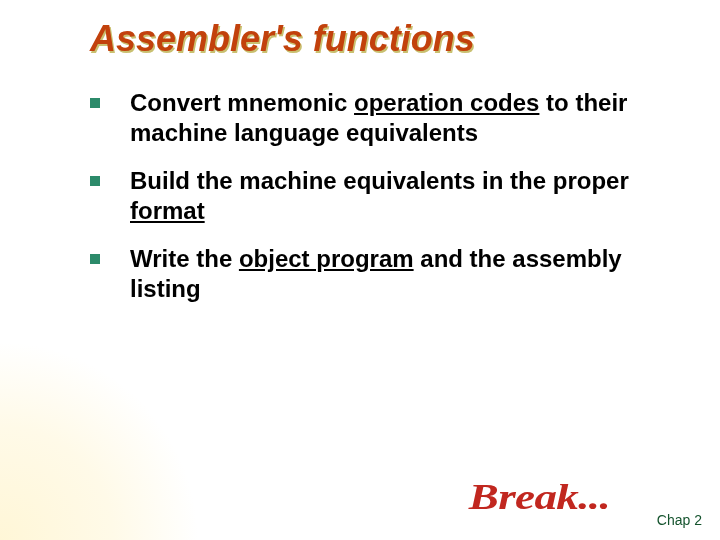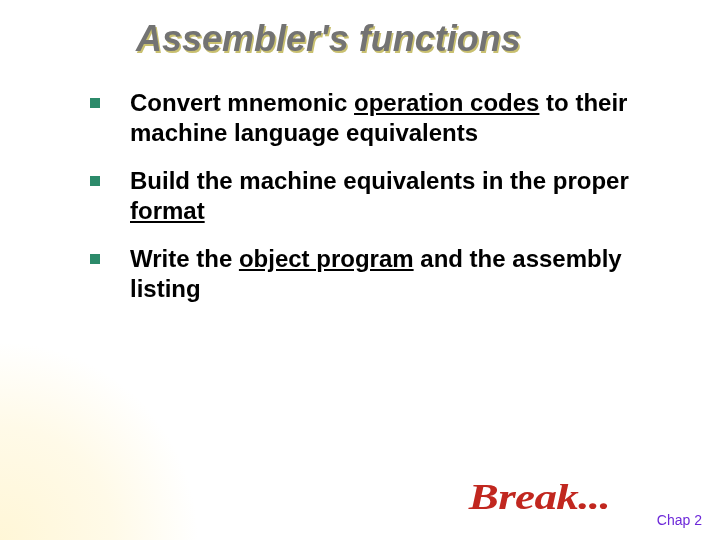--- a/index.html
+++ b/index.html
@@ -24,24 +24,23 @@
   .slide {
     position: relative;
     width: 720px;
     height: 540px;
     padding: 18px 40px 20px 90px;
   }
   .title {
     font-size: 36px;
     font-weight: bold;
     font-style: italic;
-    color: #737373;
+    color: #c2410c;
     text-shadow: 1.5px 1.5px 0 #c9c070;
     margin-bottom: 28px;
-    margin-left: 46px;
   }
   .bullets {
     list-style: none;
     padding-left: 0;
   }
   .bullets li {
     position: relative;
     font-size: 24px;
     line-height: 1.25;
     font-weight: bold;
@@ -75,21 +74,21 @@
     color: #c1271f;
     transform: scaleX(1.25);
     transform-origin: right center;
     letter-spacing: -0.5px;
   }
   .footer {
     position: absolute;
     right: 18px;
     bottom: 12px;
     font-size: 14px;
-    color: #6d28d9;
+    color: #14532d;
   }
 </style>
 </head>
 <body>
 
 <div class="bg-gradient"></div>
 
 <div class="slide">
 
   <h1 class="title">Assembler's functions</h1>

